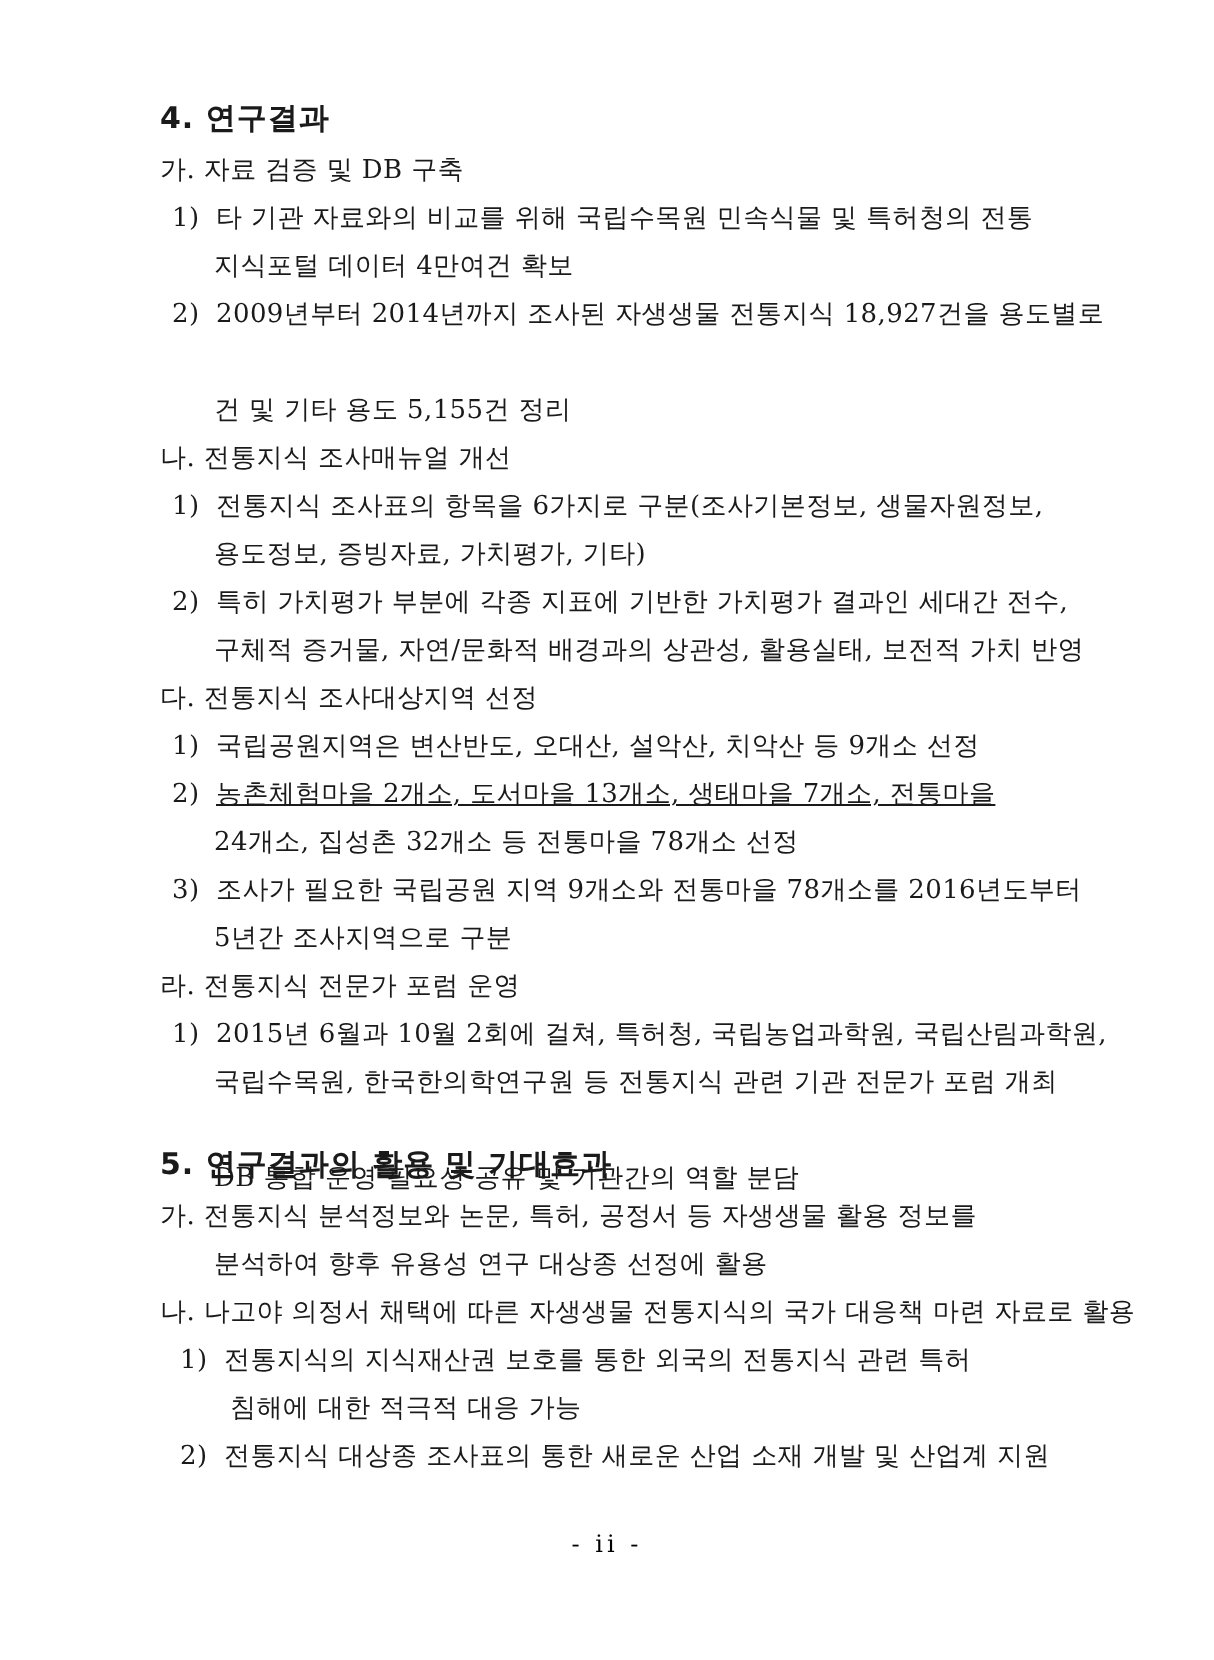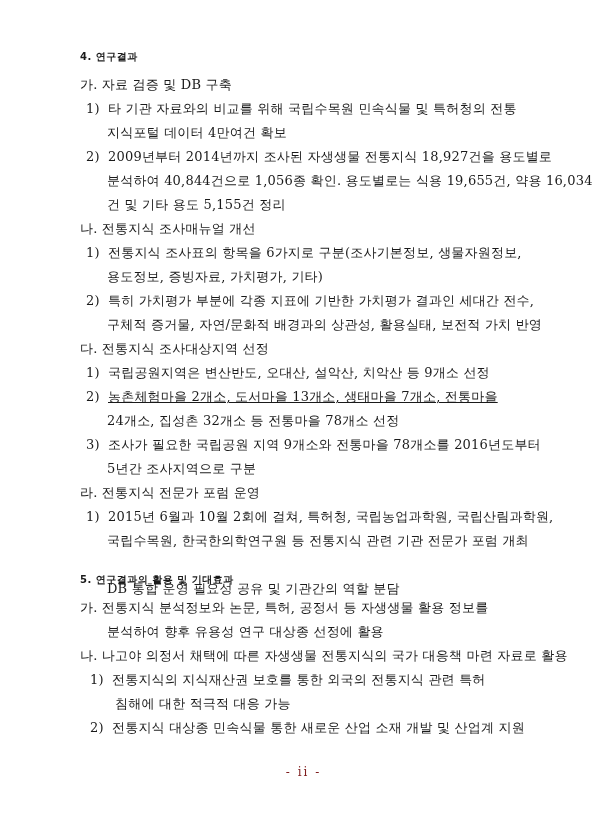--- a/index.html
+++ b/index.html
@@ -1,42 +1,41 @@
 <!DOCTYPE html>
 <html><head>
 <meta charset="utf-8">
 <style>
   html, body { margin:0; padding:0; background:#ffffff; }
   body { width:607px; height:830px; position:relative; overflow:hidden;
          font-family:"DejaVu Serif", "Liberation Serif", serif; color:#1a1a1a; }
   .page { position:absolute; left:0; top:0; width:607px; height:830px; }
   .h { position:absolute; left:80px; font-family:"DejaVu Sans", "Liberation Sans", sans-serif;
-       font-weight:bold; font-size:10px; letter-spacing:0.5px; white-space:nowrap; }
+       font-weight:bold; font-size:15px; letter-spacing:0.5px; white-space:nowrap; }
   .l { position:absolute; white-space:nowrap; font-size:13px; letter-spacing:0.2px; }
   .lvl1 { left:80px; }
   .lvl2 { left:86px; }
   .lvl2b { left:90px; }
   .cont { left:107px; }
   .cont2 { left:115px; }
   .num { display:inline-block; width:22px; }
   .pageno { position:absolute; left:0; width:607px; top:765px; text-align:center;
-            font-size:12px; color:#7f1d1d; letter-spacing:2px; }
+            font-size:12px; color:#000000; letter-spacing:2px; }
 </style>
 </head>
 <body>
 
 <div class="page">
 
   <div class="h" style="top:50px;">4. 연구결과</div>
 
   <div class="l lvl1" style="top:76px;">가. 자료 검증 및 DB 구축</div>
   <div class="l lvl2" style="top:100px;"><span class="num">1)</span><span>타 기관 자료와의 비교를 위해 국립수목원 민속식물 및 특허청의 전통</span></div>
   <div class="l cont" style="top:124px;">지식포털 데이터 4만여건 확보</div>
   <div class="l lvl2" style="top:148px;"><span class="num">2)</span><span>2009년부터 2014년까지 조사된 자생생물 전통지식 18,927건을 용도별로</span></div>
-  <div class="l cont" style="top:172px;">분석하여 40,844건으로 1,056종 확인. 용도별로는 식용 19,655건, 약용 16,034</div>
   <div class="l cont" style="top:196px;">건 및 기타 용도 5,155건 정리</div>
 
   <div class="l lvl1" style="top:220px;">나. 전통지식 조사매뉴얼 개선</div>
   <div class="l lvl2" style="top:244px;"><span class="num">1)</span><span>전통지식 조사표의 항목을 6가지로 구분(조사기본정보, 생물자원정보,</span></div>
   <div class="l cont" style="top:268px;">용도정보, 증빙자료, 가치평가, 기타)</div>
   <div class="l lvl2" style="top:292px;"><span class="num">2)</span><span>특히 가치평가 부분에 각종 지표에 기반한 가치평가 결과인 세대간 전수,</span></div>
   <div class="l cont" style="top:316px;">구체적 증거물, 자연/문화적 배경과의 상관성, 활용실태, 보전적 가치 반영</div>
 
   <div class="l lvl1" style="top:340px;">다. 전통지식 조사대상지역 선정</div>
   <div class="l lvl2" style="top:364px;"><span class="num">1)</span><span>국립공원지역은 변산반도, 오대산, 설악산, 치악산 등 9개소 선정</span></div>
@@ -50,16 +49,16 @@
   <div class="l cont" style="top:532px;">국립수목원, 한국한의학연구원 등 전통지식 관련 기관 전문가 포럼 개최</div>
   <div class="l cont" style="top:580px;">DB 통합 운영 필요성 공유 및 기관간의 역할 분담</div>
 
   <div class="h" style="top:573px;text-align:right;">5. 연구결과의 활용 및 기대효과</div>
 
   <div class="l lvl1" style="top:599px;">가. 전통지식 분석정보와 논문, 특허, 공정서 등 자생생물 활용 정보를</div>
   <div class="l cont" style="top:623px;">분석하여 향후 유용성 연구 대상종 선정에 활용</div>
   <div class="l lvl1" style="top:647px;">나. 나고야 의정서 채택에 따른 자생생물 전통지식의 국가 대응책 마련 자료로 활용</div>
   <div class="l lvl2b" style="top:671px;"><span class="num">1)</span><span>전통지식의 지식재산권 보호를 통한 외국의 전통지식 관련 특허</span></div>
   <div class="l cont2" style="top:695px;">침해에 대한 적극적 대응 가능</div>
-  <div class="l lvl2b" style="top:719px;"><span class="num">2)</span><span>전통지식 대상종 민속식물 통한 새로운 산업 소재 개발 및 산업계 지원</span></div>
+  <div class="l lvl2b" style="top:719px;"><span class="num">2)</span><span>전통지식 대상종 조사표의 통한 새로운 산업 소재 개발 및 산업계 지원</span></div>
 
   <div class="pageno">- ii -</div>
 </div>
 
 </body></html>

